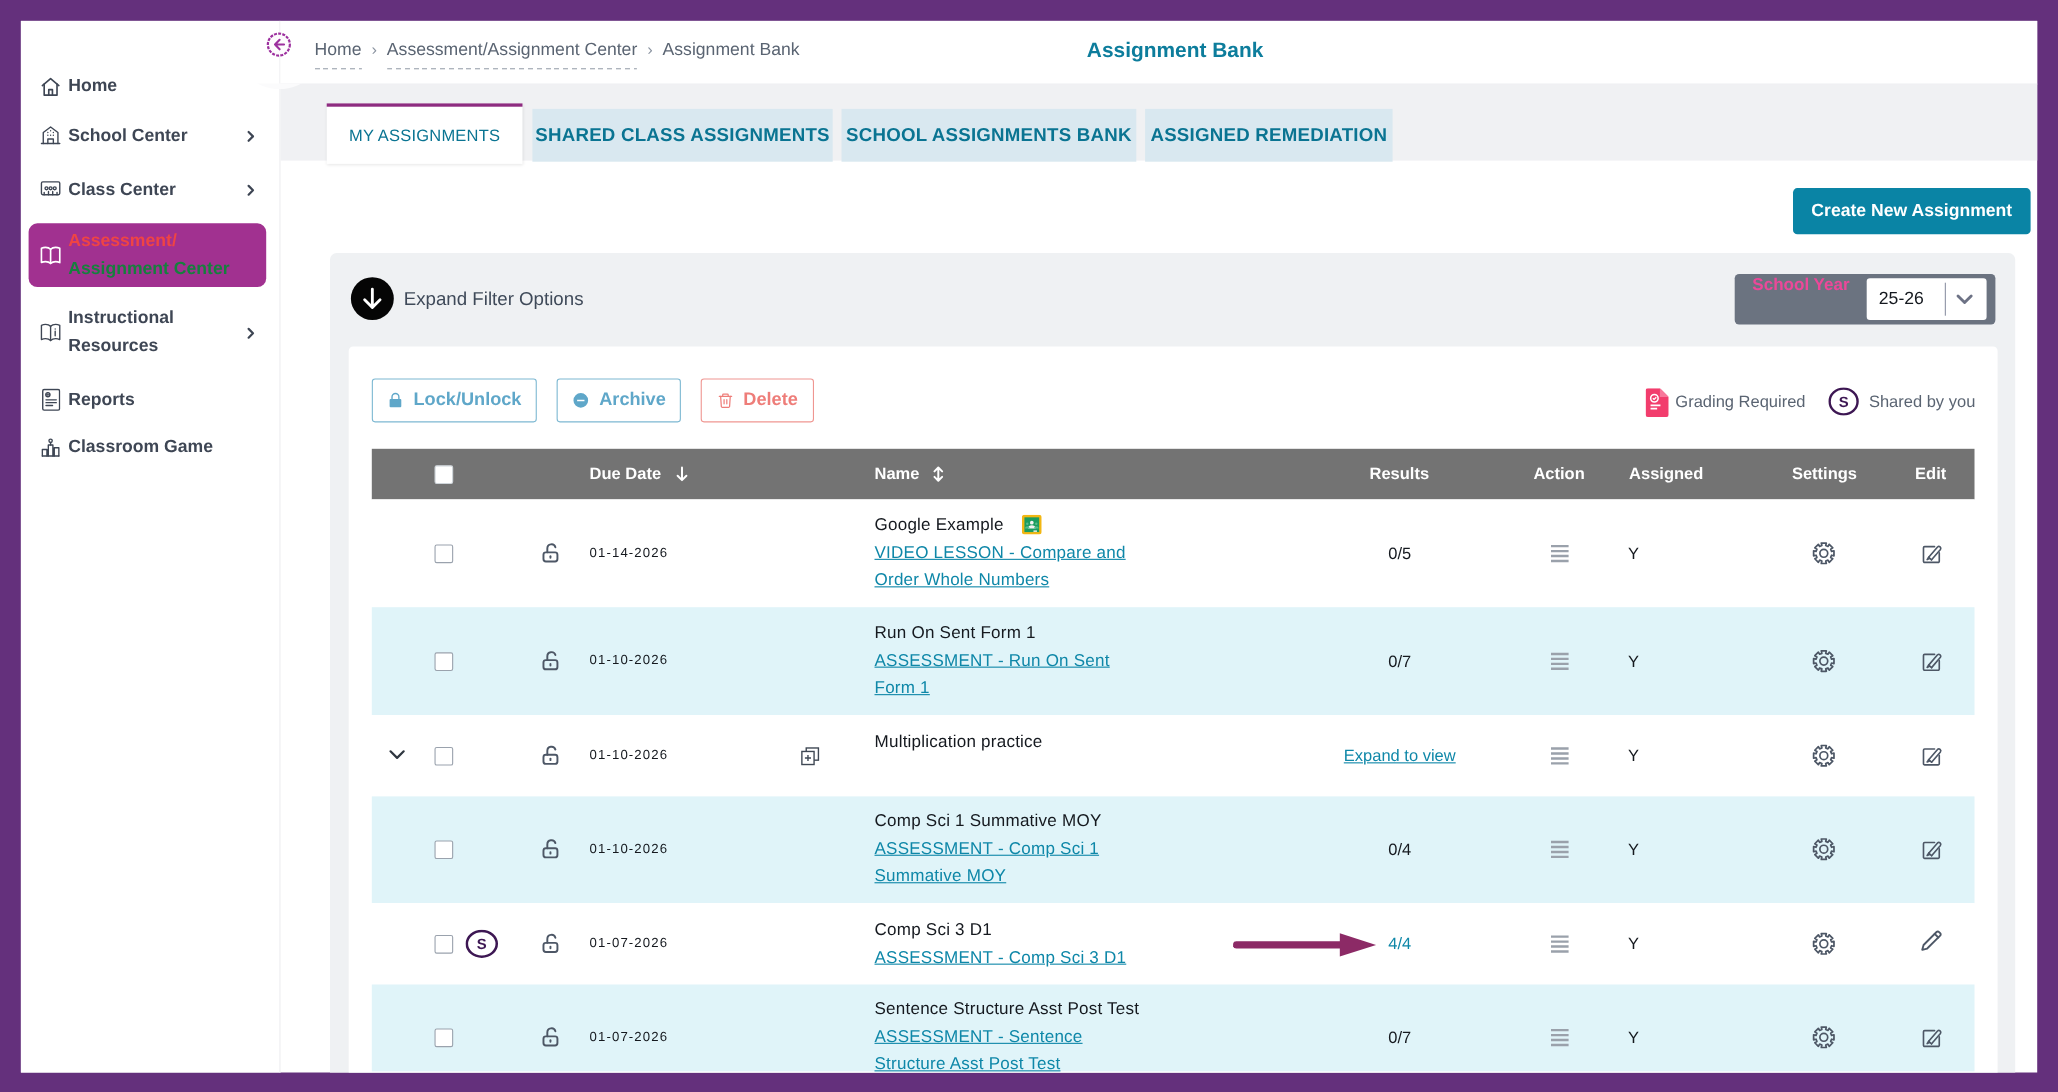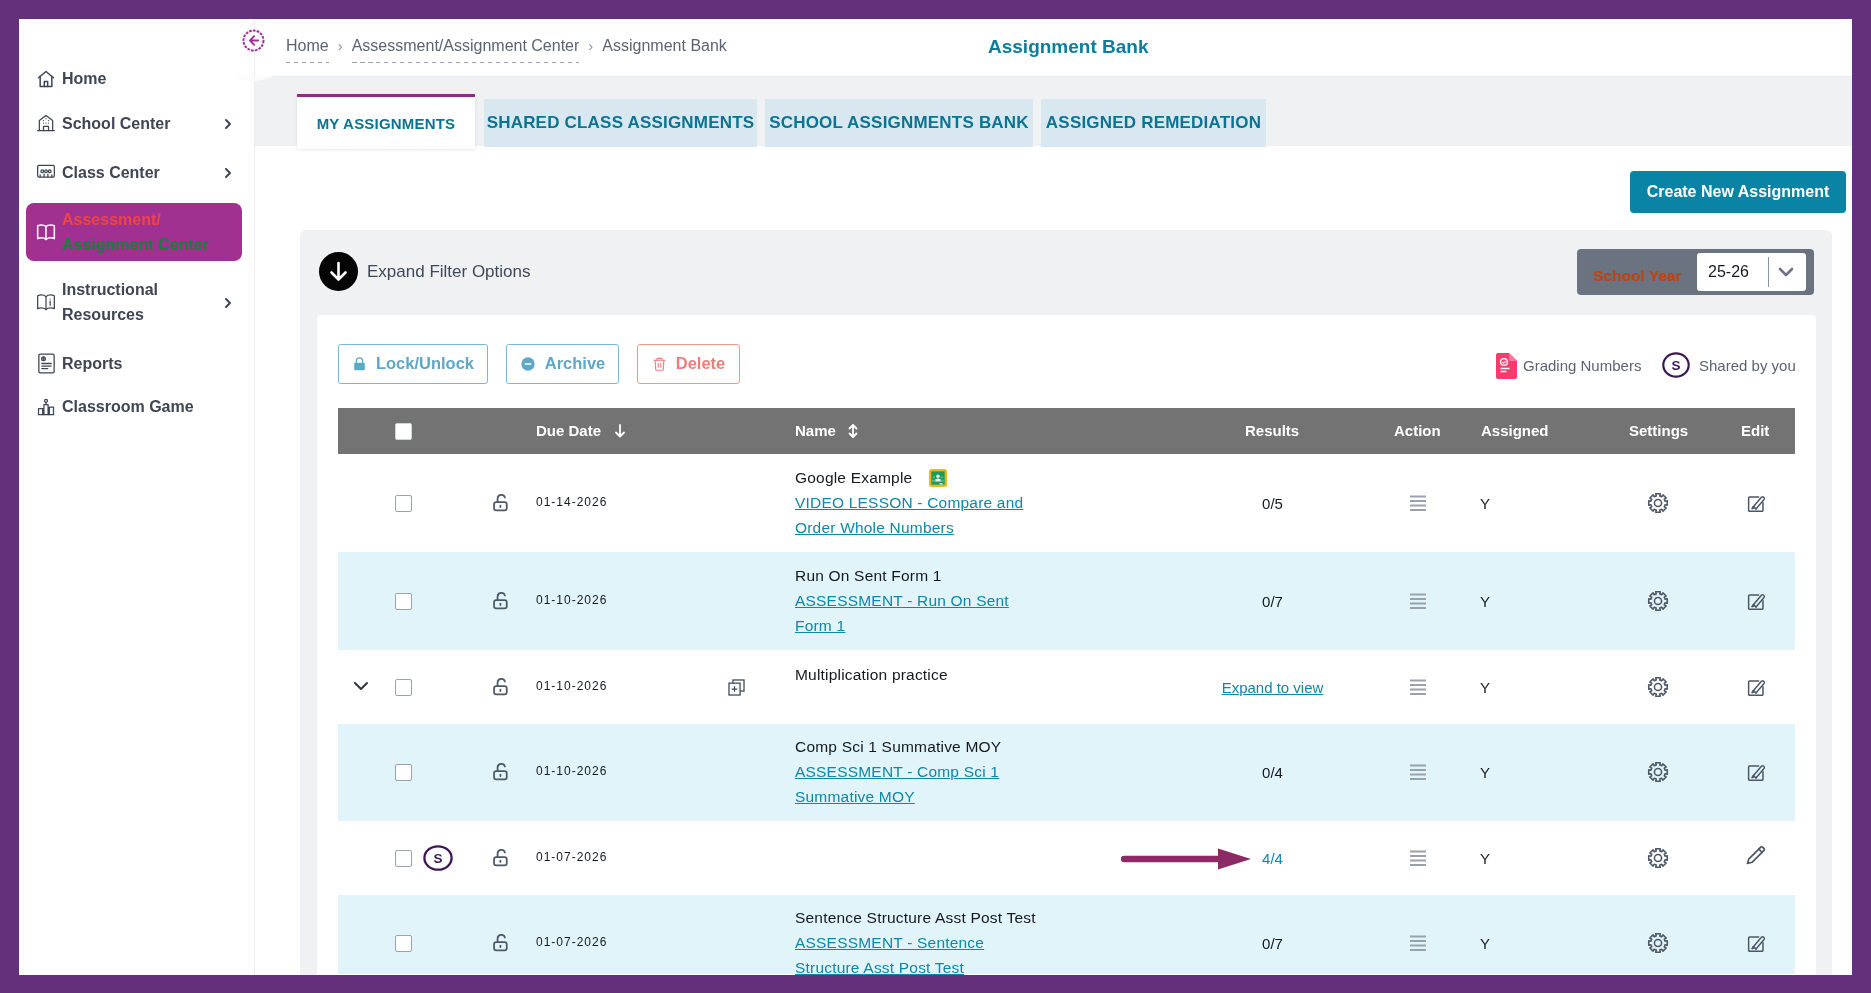--- a/index.html
+++ b/index.html
@@ -21,30 +21,30 @@
 
   #crumbbar { position:absolute; left:0; top:0; width:1597px; height:58px; background:#fff; border-bottom:1px solid #e8eaed; }
   #crumbs { position:absolute; left:31px; top:18px; font-size:16px; color:#5a6472; white-space:nowrap; }
   #crumbs .sep { color:#8a93a0; padding:0 9px; font-size:15px; }
   .dashu { position:relative; padding-bottom:0; }
   .dashu::after { content:""; position:absolute; left:0; right:0; bottom:-9px; height:1.5px; background:repeating-linear-gradient(90deg,#9aa2ad 0 4.5px,transparent 4.5px 8px); }
   #pagetitle { position:absolute; left:733px; top:17px; font-size:19px; font-weight:700; color:#0d7d9c; }
 
   #tabstrip { position:absolute; left:0; top:58px; width:1597px; height:68.5px; background:#f0f1f3; }
   .tab { position:absolute; top:22px; height:47.5px; background:#d9e8f0; color:#0a7492; font-size:17px; font-weight:700; letter-spacing:.2px; display:flex; align-items:center; justify-content:center; }
-  #tab-active { position:absolute; left:42px; top:75px; width:178px; height:55px; background:#fff; border-top:3.5px solid #8e2c80; color:#0a7492; font-size:15px; font-weight:700; letter-spacing:.2px; display:flex; align-items:center; justify-content:center; box-shadow:0 1px 3px rgba(0,0,0,.10); z-index:3; }
+  #tab-active { position:absolute; left:42px; top:75px; width:178px; height:55px; background:#fff; border-top:3.5px solid #8e2c80; color:#0a7492; font-size:15px; font-weight:400; letter-spacing:.2px; display:flex; align-items:center; justify-content:center; box-shadow:0 1px 3px rgba(0,0,0,.10); z-index:3; }
 
   #createbtn { position:absolute; left:1375px; top:152px; width:216px; height:42px; background:#0a84a5; color:#fff; font-size:16px; font-weight:700; text-align:center; line-height:42px; border-radius:4px; }
 
   #filterpanel { position:absolute; left:45px; top:211px; width:1532px; height:744.5px; background:#eff1f3; border-radius:6px 6px 0 0; }
   #expcircle { position:absolute; left:64px; top:233px; width:39px; height:39px; border-radius:50%; background:#050505; }
   #exptext { position:absolute; left:112px; top:243px; font-size:17px; color:#3f4a59; }
 
   #sybar { position:absolute; left:1322px; top:230px; width:237px; height:46px; background:#6b7380; border-radius:4px; }
-  #sylabel { position:absolute; left:1338px; top:248px; color:#c2410c; font-size:15.5px; font-weight:700; }
+  #sylabel { position:absolute; left:1338px; top:232px; color:#ec4899; font-size:15.5px; font-weight:700; }
   #sybox { position:absolute; left:1442px; top:234px; width:109px; height:38px; background:#fff; border-radius:3px; }
   #sytext { position:absolute; left:1453px; top:244px; font-size:16px; color:#15191f; }
   #sydiv { position:absolute; left:1513px; top:238px; width:1px; height:30px; background:#8d93a5; }
 
   
   #card { position:absolute; left:62px; top:295.5px; width:1499px; height:660px; background:#fff; border-radius:4px 4px 0 0; }
 
   .btn { position:absolute; top:29px; height:40px; border-radius:3px; background:#fff; display:flex; align-items:center; justify-content:center; font-size:16.5px; font-weight:700; }
   #btn-lock { left:21px; width:150px; border:1px solid #7db8d2; color:#5fa7c9; }
   #btn-archive { left:189px; width:113px; border:1px solid #7db8d2; color:#5fa7c9; }
@@ -192,21 +192,21 @@
           </svg>Delete</div>
 
       <div id="legend">
         <svg class="abs" style="left:9px; top:-1px" width="21" height="26" viewBox="0 0 21 26">
             <path d="M2 0 H13 L21 8 V24 a2 2 0 0 1 -2 2 H2 a2 2 0 0 1 -2 -2 V2 a2 2 0 0 1 2 -2 z" fill="#f23d6d"></path>
             <path d="M13 0 L21 8 H13 z" fill="#f8789b"></path>
             <circle cx="8" cy="9" r="3.4" fill="none" stroke="#fff" stroke-width="1.4"></circle>
             <path d="M6.6 9l1.1 1.1 2-2" stroke="#fff" stroke-width="1.2" fill="none"></path>
             <path d="M4.5 15.5h9M4.5 18.5h6" stroke="#fff" stroke-width="1.6"></path>
           </svg>
-        <span class="abs" style="left:36px; top:3px">Grading Numbers</span>
+        <span class="abs" style="left:36px; top:3px">Grading Required</span>
         <svg class="abs" style="left:175px; top:-2px" width="28" height="26" viewBox="0 0 28 26">
             <ellipse cx="14" cy="13" rx="12.7" ry="11.7" fill="#fff" stroke="#3d1753" stroke-width="2.2"></ellipse>
             <text x="14" y="17.8" text-anchor="middle" font-size="13.5" font-weight="bold" fill="#3d1753" font-family="Liberation Sans, sans-serif">S</text>
           </svg>
         <span class="abs" style="left:212px; top:3px">Shared by you</span>
       </div>
 
       <div id="thead">
         <div class="cb" style="left:57px; top:15px; border-color:#cfd5da;"></div>
         <div class="hc" style="left:198px;">Due Date</div>
@@ -353,20 +353,21 @@
         <svg class="abs" style="left:85px; top:24px" width="30" height="26" viewBox="0 0 30 26">
             <ellipse cx="15" cy="13" rx="13.6" ry="11.7" fill="#fff" stroke="#3d1753" stroke-width="2.3"></ellipse>
             <text x="15" y="17.8" text-anchor="middle" font-size="13.5" font-weight="bold" fill="#3d1753" font-family="Liberation Sans, sans-serif">S</text>
           </svg>
         <svg class="lk" style="top:26px" width="21" height="22" viewBox="0 0 24 24" fill="none" stroke="#4d5766" stroke-width="2" stroke-linecap="round" stroke-linejoin="round">
             <rect x="3.5" y="11" width="14.5" height="9.5" rx="2.5"></rect>
             <path d="M7.5 11V7a4.3 4.3 0 0 1 8.4-1.3"></path>
             <path d="M10.75 15v1.6"></path>
           </svg>
         <div class="date" style="top:29px">01-07-2026</div>
+        <div class="name" style="top:12px">Comp Sci 3 D1<br><span class="lnk">ASSESSMENT - Comp Sci 3 D1</span></div>
         <svg class="abs" style="left:783px; top:26px" width="130" height="24" viewBox="0 0 130 24">
             <path d="M3 12h97" stroke="#8c2a66" stroke-width="6.5" stroke-linecap="round"></path>
             <path d="M97 1.5l33 10.5-33 10.5z" fill="#8c2a66"></path>
           </svg>
         <div class="res" style="top:29px; color:#0e87a8">4/4</div>
         <svg class="ham" style="top:28px" width="18" height="18" viewBox="0 0 18 18" stroke="#9aa1ab" stroke-width="2.2">
             <path d="M1 2.5h16M1 7h16M1 11.5h16M1 16h16"></path>
           </svg>
         <div class="ycell" style="top:29px">Y</div>
         <svg class="gear" style="top:26px" width="22" height="22" viewBox="0 0 24 24" fill="none" stroke="#4d5766" stroke-width="1.7">

